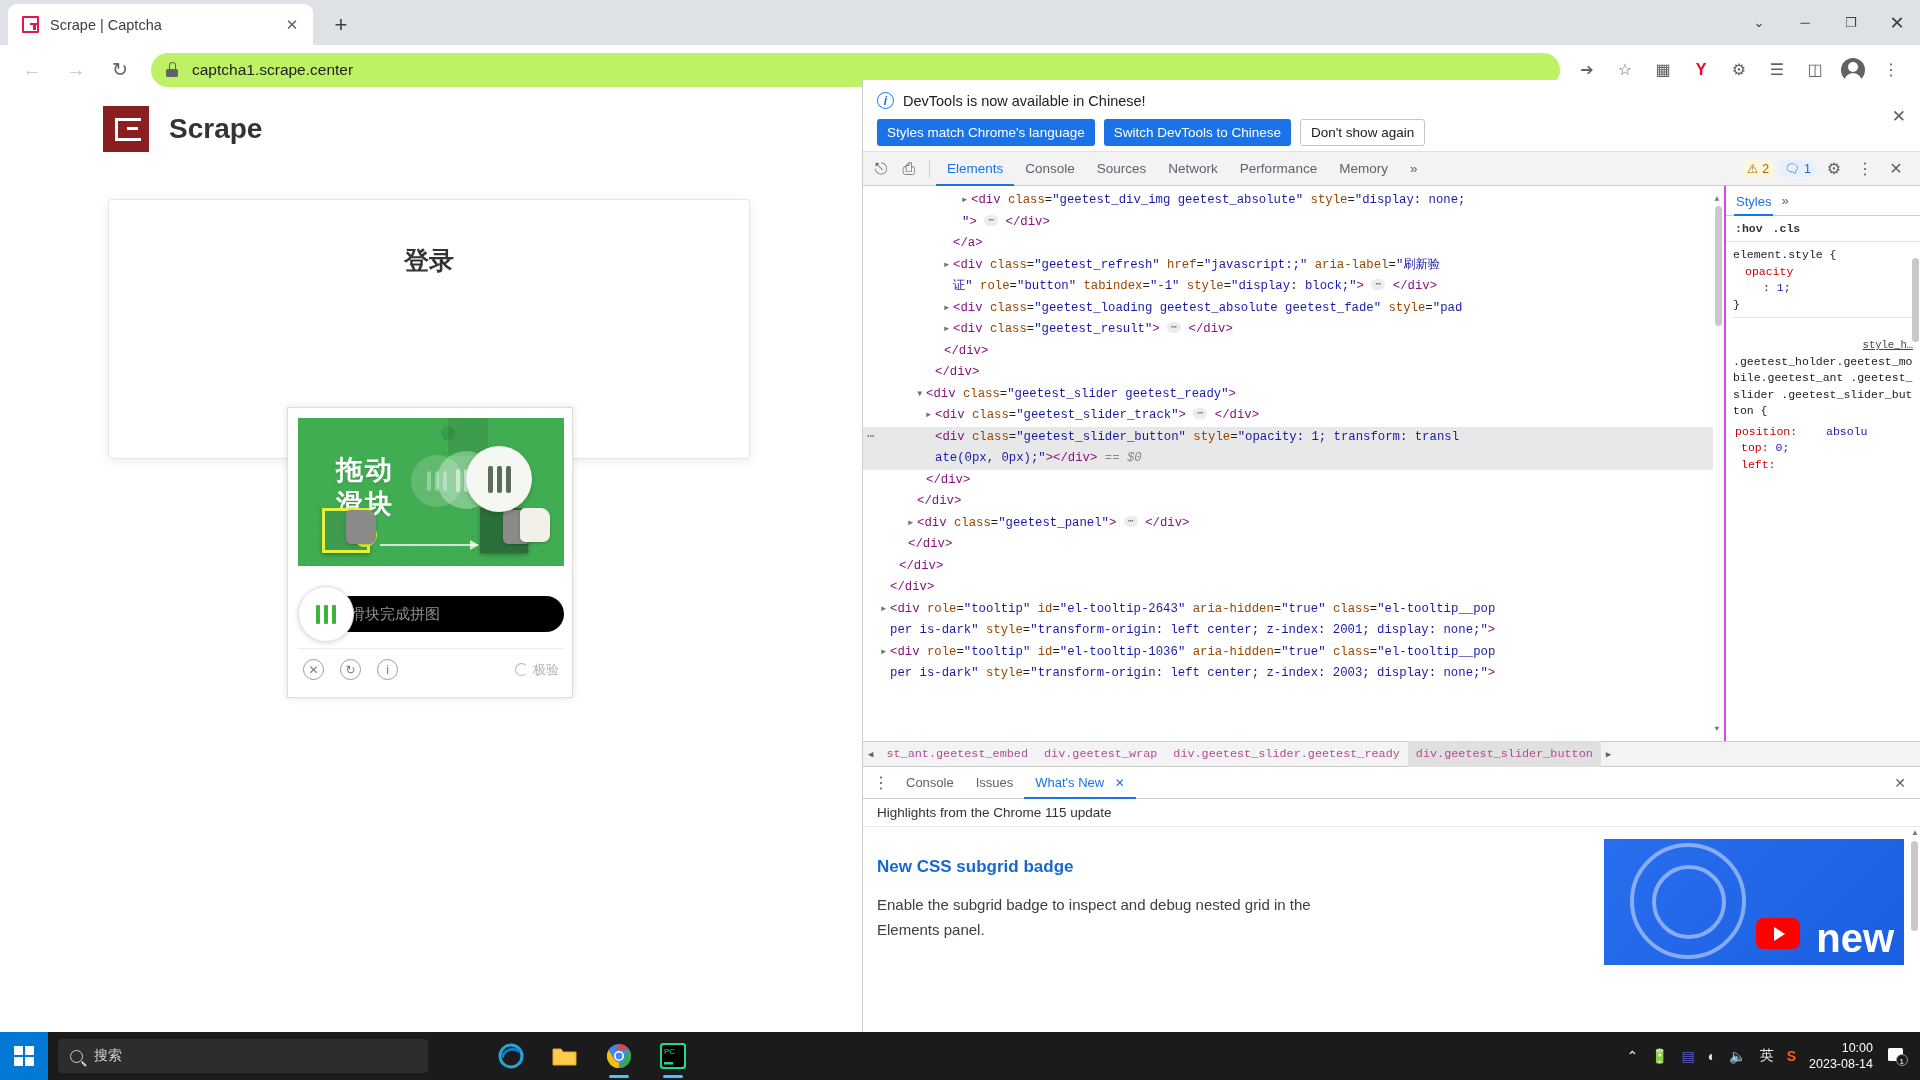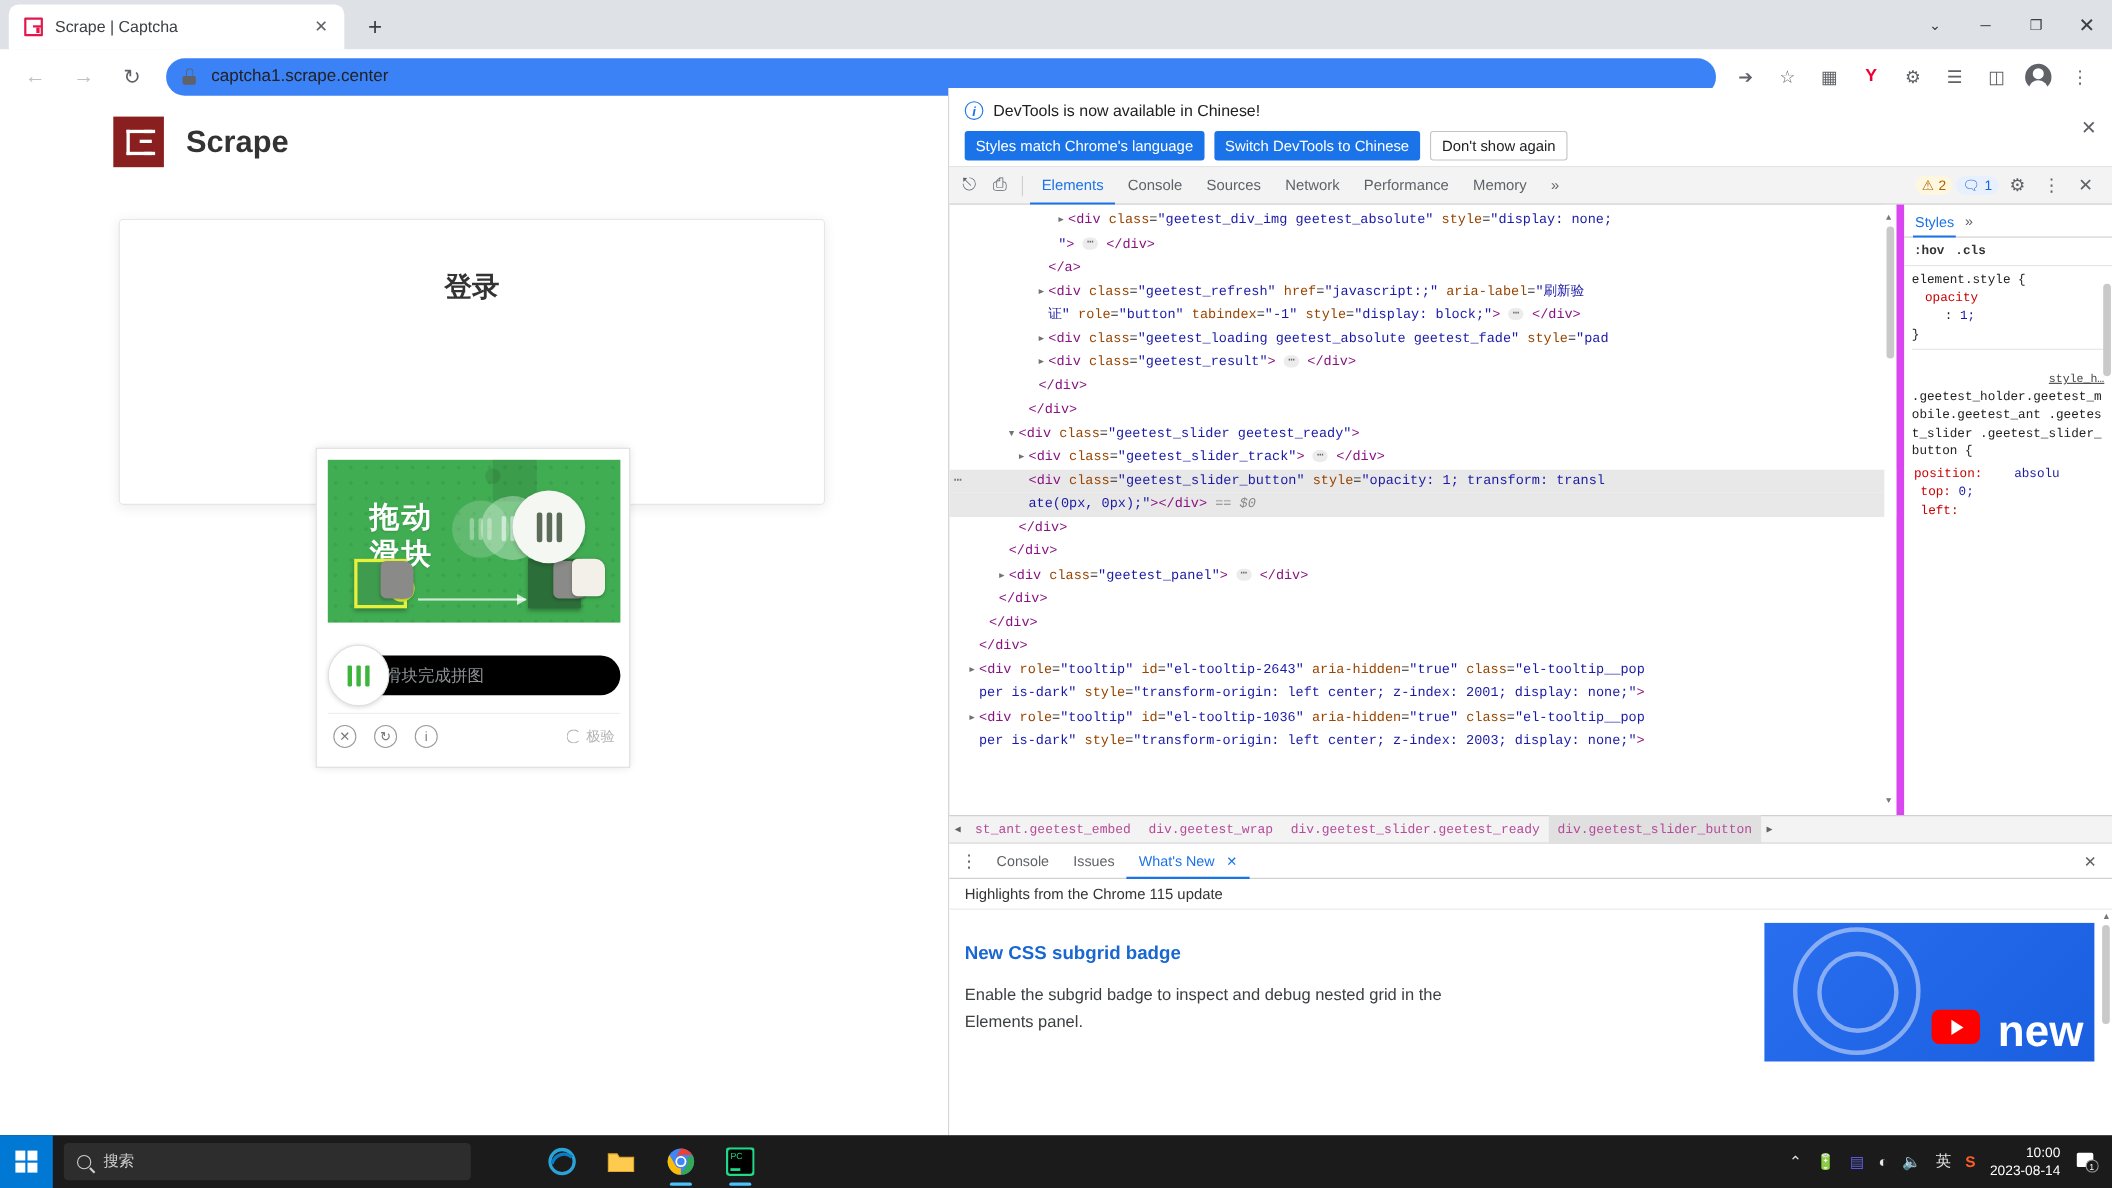--- a/index.html
+++ b/index.html
@@ -68,21 +68,21 @@
     background:#fff; display:flex; align-items:center; padding:0 10px;
   }
   .nav-btn {
     width:34px; height:34px; margin:0 5px;
     display:flex; align-items:center; justify-content:center;
     color:#5f6368; font-size:19px;
   }
   .nav-btn.dim { color:#bdc1c6; }
   .omnibox {
     flex:1; height:34px; margin:0 8px 0 9px;
-    background:#3b82f6; border-radius:17px;
+    background:#bef264; border-radius:17px;
     display:flex; align-items:center; padding:0 15px;
   }
   .lock-icon { width:12px; height:15px; position:relative; margin-right:14px; flex:0 0 12px;}
   .lock-icon .body{position:absolute;bottom:0;left:0;width:12px;height:8.5px;background:#5f6368;border-radius:1.5px;}
   .lock-icon .shackle{position:absolute;top:0;left:2.5px;width:7px;height:7px;border:1.8px solid #5f6368;border-bottom:none;border-radius:4px 4px 0 0;}
   .omnibox-url { font-size:15.5px; color:#202124; }
   .tb-icon {
     width:32px; height:32px; margin:0 3px;
     display:flex; align-items:center; justify-content:center;
     color:#5f6368; font-size:16px; flex:0 0 32px;
@@ -296,21 +296,21 @@
   }
   .sel-marker{ color:#888; font-style:italic; }
 
   .dom-scroll{
     position:absolute; right:0; top:0; width:11px; height:100%; background:#fff;
   }
   .dom-scroll .thumb{ position:absolute; top:20px; width:7px; left:2px; height:120px; background:#c9c9c9; border-radius:4px;}
   .dom-scroll .arrow{ position:absolute; left:1.5px; font-size:8px; color:#777;}
 
   .dt-styles{
-    width:196px; border-left:7px solid #d946ef; display:flex; flex-direction:column;
+    width:196px; border-left:2px solid #d946ef; display:flex; flex-direction:column;
   }
   .styles-head{
     height:30px; border-bottom:1px solid #cdcdcd; display:flex; align-items:center; padding:0 8px; gap:8px;
   }
   .styles-tab{ font-size:13px; color:#1a73e8; box-shadow:inset 0 -2px 0 #1a73e8; height:30px; line-height:32px; padding:0 2px;}
   .styles-more{ color:#5f6368; font-size:13px; }
   .styles-sub{
     height:26px; border-bottom:1px solid #e4e4e4;
     display:flex; align-items:center; gap:10px; padding:0 9px;
     font-family:"Liberation Mono", monospace; font-size:11.5px; color:#333;

